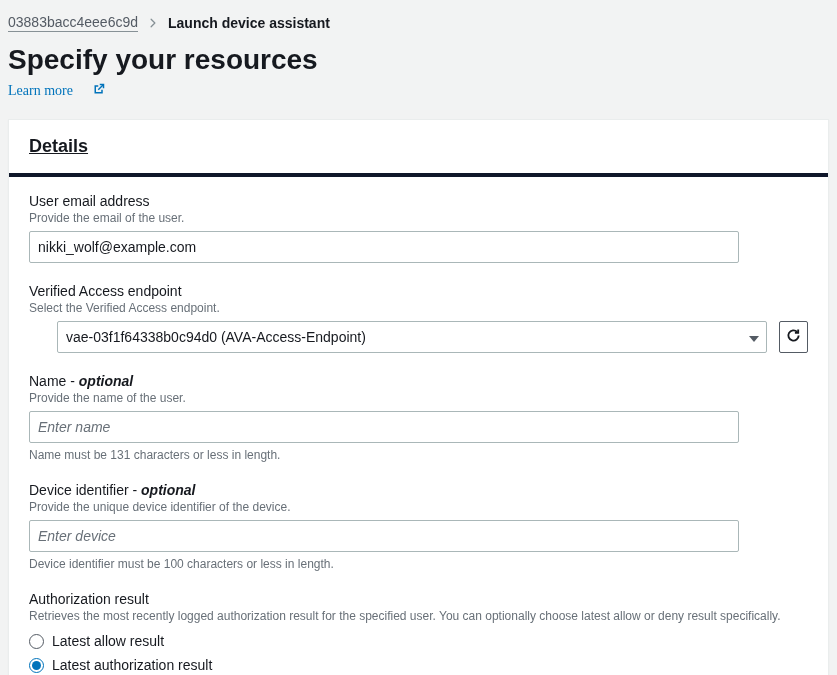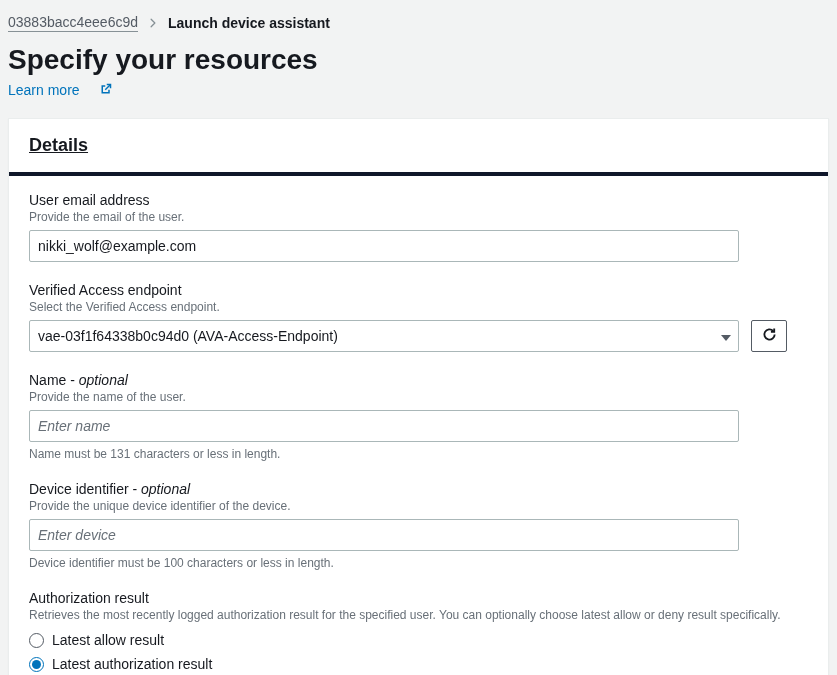--- a/index.html
+++ b/index.html
@@ -35,20 +35,21 @@
       color: #16191f;
       margin-bottom: 6px;
     }
     .learn-more {
       color: #0073bb;
       text-decoration: none;
       font-size: 14px;
       display: inline-flex;
       align-items: center;
       gap: 20px;
+      font-family: Liberation Serif, serif;
     }
     .card {
       background: #ffffff;
       border: 1px solid #eaeded;
       margin: 0 8px 0 8px;
       box-shadow: 0 1px 1px rgba(0,0,0,0.05);
     }
     .card-header {
       padding: 16px 20px;
       border-bottom: 4px solid #0f172a;
@@ -66,20 +67,21 @@
       margin-bottom: 4px;
     }
     .field-label {
       font-size: 14px;
       font-weight: 400;
       color: #16191f;
       margin-bottom: 2px;
     }
     .field-label .optional {
       font-style: italic;
+      font-weight: bold;
     }
     .field-desc {
       font-size: 12px;
       color: #687078;
       margin-bottom: 6px;
     }
     .field-hint {
       font-size: 12px;
       color: #687078;
       margin-top: 5px;
@@ -93,20 +95,21 @@
       font-size: 14px;
       color: #16191f;
       background: #fff;
       height: 32px;
     }
     .text-input::placeholder { color: #687078; font-style: italic; }
     .select-row {
       display: flex;
       gap: 12px;
       align-items: flex-start;
+      margin-left: 28px;
     }
     .select-wrapper {
       position: relative;
       width: 710px;
     }
     .select {
       appearance: none;
       -webkit-appearance: none;
       padding-right: 28px;
     }

